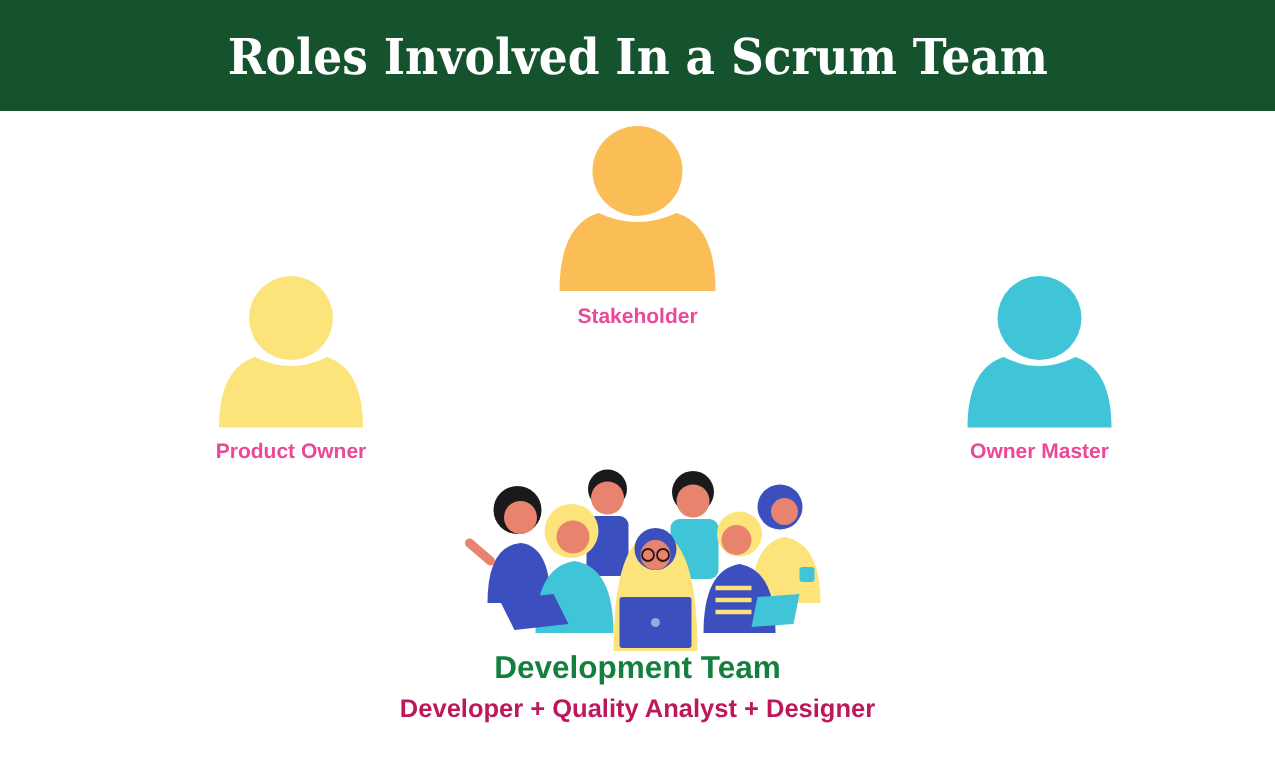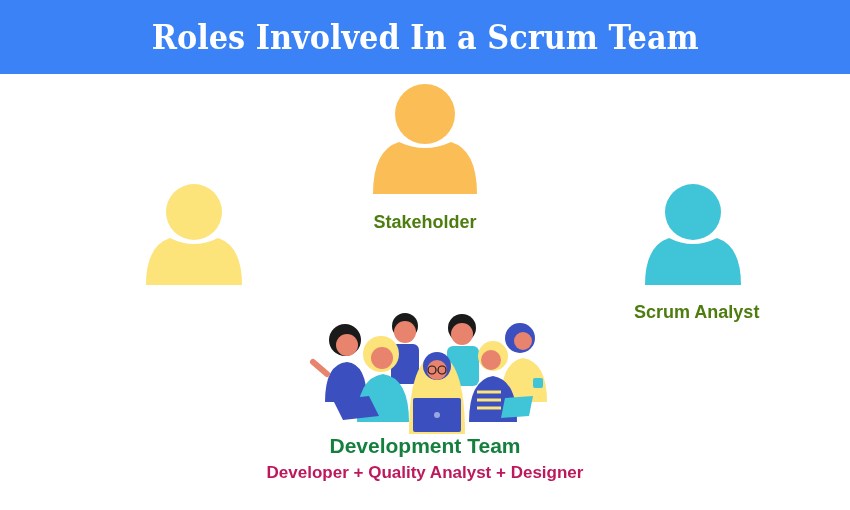--- a/index.html
+++ b/index.html
@@ -1,21 +1,21 @@
 <!DOCTYPE html>
 <html><head>
 <meta charset="utf-8">
 <style>
   html,body{margin:0;padding:0;}
   body{width:850px;height:510px;background:#ffffff;position:relative;overflow:hidden;font-family:"Liberation Sans",sans-serif;}
-  .banner{position:absolute;left:0;top:0;width:850px;height:74px;background:#3b82f6;display:flex;align-items:center;justify-content:center;}
+  .banner{position:absolute;left:0;top:0;width:850px;height:74px;background:#14532d;display:flex;align-items:center;justify-content:center;}
   .banner h1{margin:0;color:#ffffff;font-family:"DejaVu Serif","Liberation Serif",serif;font-weight:bold;font-size:33px;letter-spacing:0px;transform:scaleX(0.92);}
   .role{position:absolute;text-align:center;}
   .role svg{display:block;margin:0 auto;}
-  .role-label{display:block;color:#4d7c0f;font-weight:bold;font-size:18px;margin-top:16px;white-space:nowrap;}
+  .role-label{display:block;color:#ec4899;font-weight:bold;font-size:14px;margin-top:6px;white-space:nowrap;}
   .team{position:absolute;left:305px;top:312px;width:250px;height:122px;}
   .team-title{position:absolute;left:0;width:850px;top:434px;text-align:center;color:#15803d;font-weight:bold;font-size:21px;}
   .team-sub{position:absolute;left:0;width:850px;top:463px;text-align:center;color:#be185d;font-weight:bold;font-size:17px;}
 </style>
 </head>
 <body>
 
 <div class="banner">
   <h1>Roles Involved In a Scrum Team</h1>
 </div>
@@ -26,28 +26,29 @@
     <path d="M4 110 Q4 66 30 58 Q56 70 82 58 Q108 66 108 110 Z" fill="#fbbd55"></path>
   </svg>
   <span class="role-label">Stakeholder</span>
 </div>
 
 <div class="role" style="left:135px;top:184px;width:118px;">
   <svg width="100" height="102" viewBox="0 0 100 102">
     <circle cx="50" cy="28" r="28" fill="#fce37a"></circle>
     <path d="M2 101 Q2 62 26 54 Q50 66 74 54 Q98 62 98 101 Z" fill="#fce37a"></path>
   </svg>
+  <span class="role-label">Product Owner</span>
 </div>
 
 <div class="role" style="left:634px;top:184px;width:118px;">
   <svg width="100" height="102" viewBox="0 0 100 102">
     <circle cx="50" cy="28" r="28" fill="#40c4d8"></circle>
     <path d="M2 101 Q2 62 26 54 Q50 66 74 54 Q98 62 98 101 Z" fill="#40c4d8"></path>
   </svg>
-  <span class="role-label">Scrum Analyst</span>
+  <span class="role-label">Owner Master</span>
 </div>
 
 <div class="team">
   <svg width="250" height="122" viewBox="0 0 250 122">
 
     <circle cx="40" cy="28" r="16" fill="#1a1a1a"></circle>
     <circle cx="42" cy="33" r="11" fill="#e8836e"></circle>
     <path d="M20 90 Q20 52 42 50 Q62 52 62 90 Z" fill="#3b4fbf"></path>
     <path d="M8 50 L22 62" stroke="#e8836e" stroke-width="6" stroke-linecap="round"></path>
 

